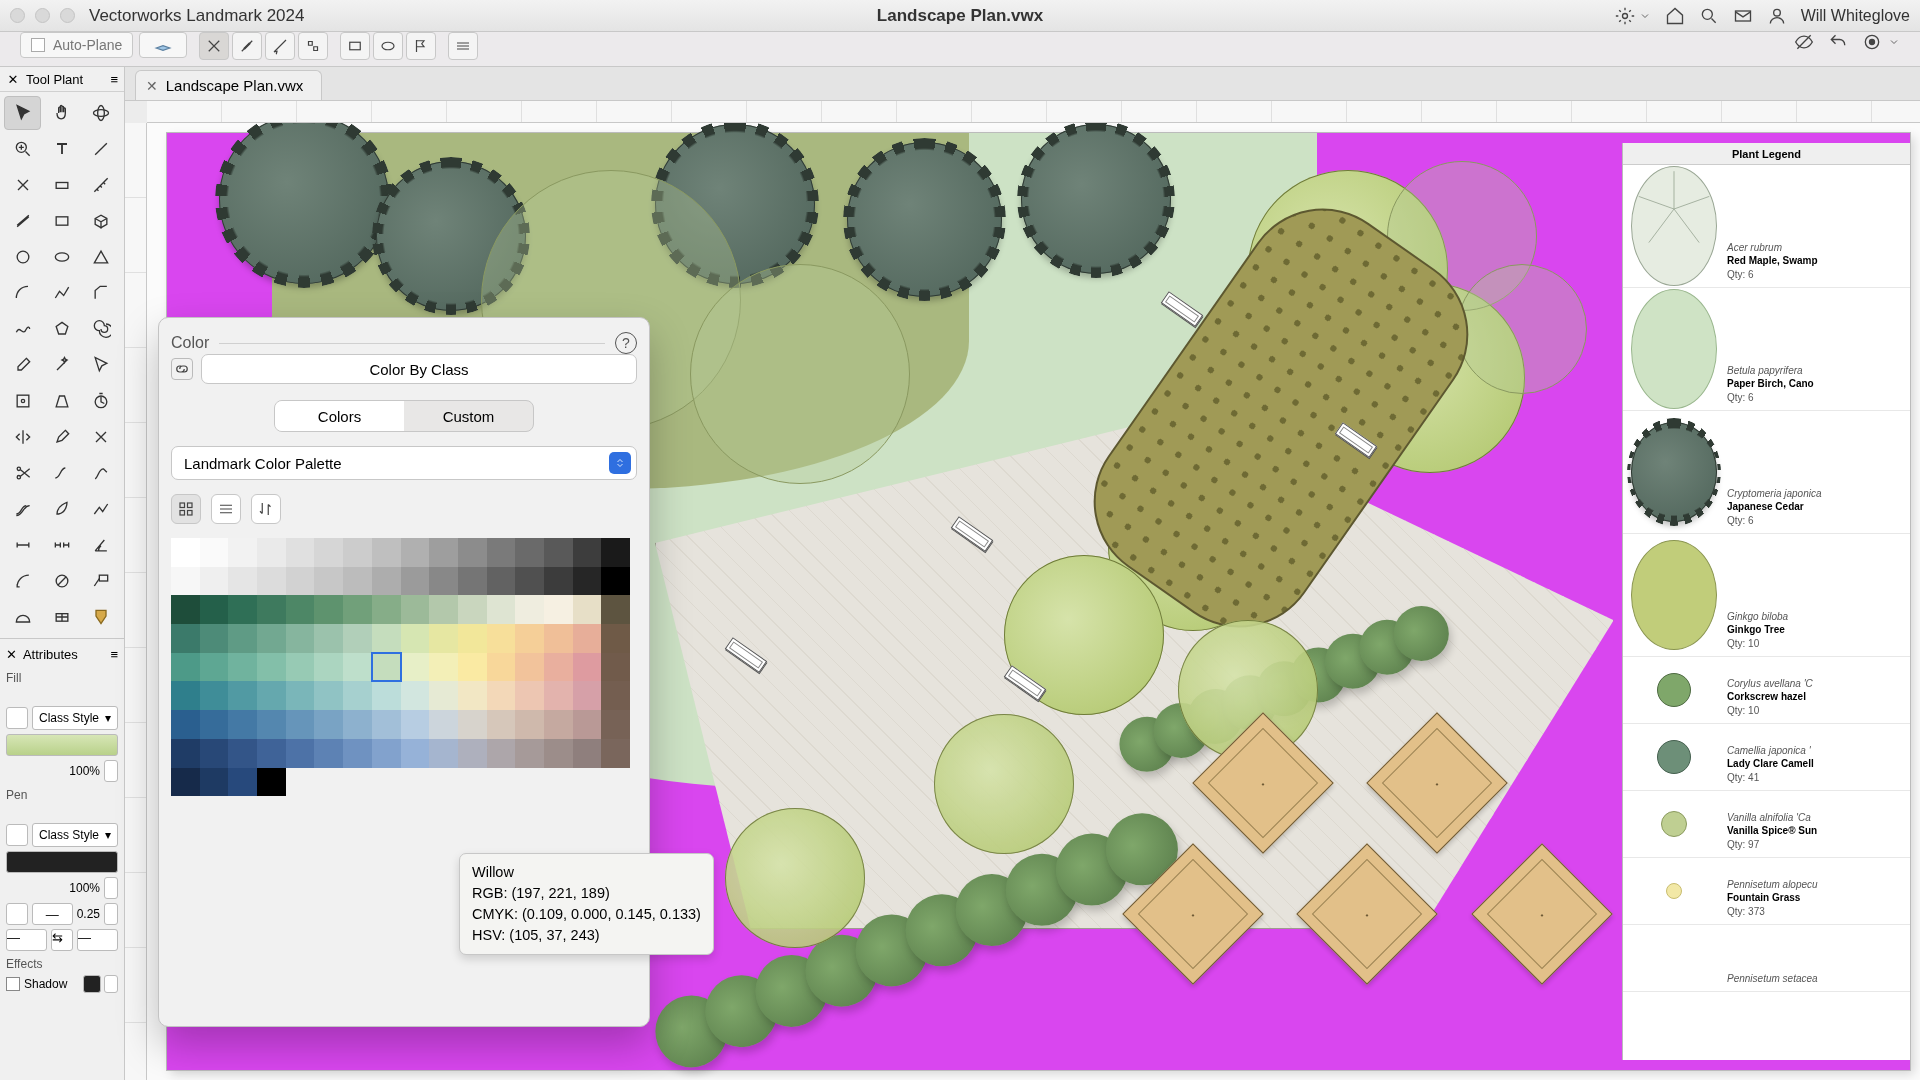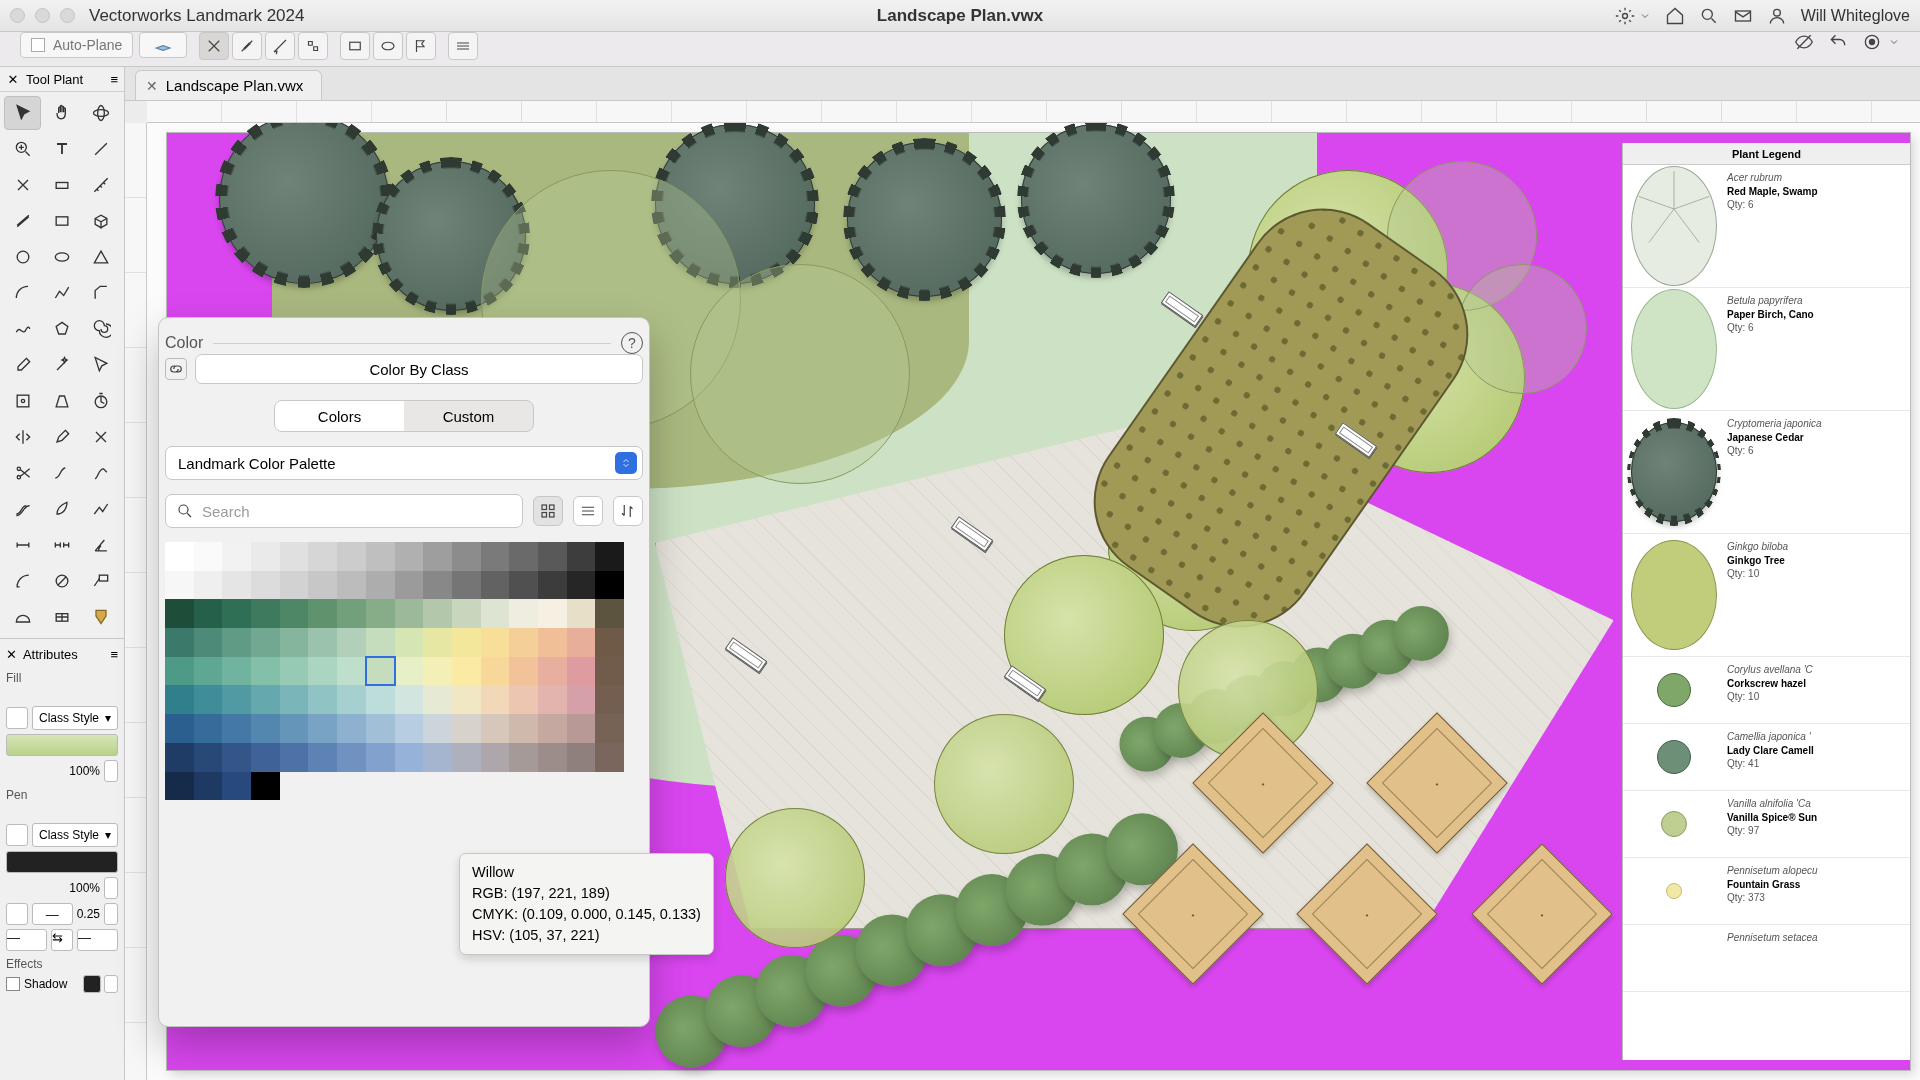--- a/index.html
+++ b/index.html
@@ -76,31 +76,31 @@
 .tree.out { background:rgba(180,200,150,.35); border:1px solid #8a9960; }
 .tree.spiky::before { content:""; position:absolute; inset:-4px; background: repeating-conic-gradient(#2f3a33 0 8deg, transparent 8deg 16deg); border-radius:50%; -webkit-mask:radial-gradient(circle, transparent 60%, #000 62%); mask:radial-gradient(circle, transparent 60%, #000 62%); }
 .shrub { position:absolute; border-radius:50%; background:radial-gradient(circle at 40% 40%, #7fa76a, #567948); box-shadow:0 6px 8px rgba(0,0,0,.2); }
 .shrubline { position:absolute; display:flex; }
 .shrubline .shrub { position:relative; margin-left:-18px; }
 .gazebo { position:absolute; width:100px; height:100px; background:#e2c089; border:1px solid #6e5a36; transform:rotate(45deg); box-shadow:2px 2px 5px rgba(0,0,0,.2); }
 .gazebo::before{content:"";position:absolute;inset:10px;border:1px solid #9c8353;}
 .gazebo::after{content:"";position:absolute;left:50%;top:50%;width:2px;height:2px;background:#6e5a36;}
 .legend { position:absolute; right:0; top:10px; width:288px; bottom:10px; border-left:1px solid #bbb; background:#fff; display:flex; flex-direction:column; }
 .legend .lh { height:22px; background:#efefef; border-bottom:1px solid #ccc; font-size:11px; font-weight:600; display:flex; align-items:center; justify-content:center; }
-.legend .row { display:flex; align-items:flex-start; gap:10px; padding:6px 8px; border-bottom:1px solid #e8e8e8; }
+.legend .row { display:flex; align-items:flex-end; gap:10px; padding:6px 8px; border-bottom:1px solid #e8e8e8; }
 .legend .sym { width:86px; height:110px; display:flex; align-items:center; justify-content:center; }
 .legend .row.small .sym { height:54px; }
 .legend .sym .c { border-radius:50%; }
 .legend .info { font-size:10px; line-height:1.35; }
 .legend .info .lat { font-style:italic; color:#555; }
 .legend .info .nm { font-weight:700; }
 .legend .info .qty { color:#555; }
 
 
-.popover { position:absolute; left:158px; top:317px; width:492px; height:710px; background:#f1f1f1; border:1px solid #c3c3c3; border-radius:10px; box-shadow:0 18px 40px rgba(0,0,0,.25); padding:14px 6px 18px; }
+.popover { position:absolute; left:158px; top:317px; width:492px; height:710px; background:#f1f1f1; border:1px solid #c3c3c3; border-radius:10px; box-shadow:0 18px 40px rgba(0,0,0,.25); padding:14px 12px 18px; }
 .popover .ph { display:flex; align-items:center; font-size:16px; color:#555; }
 .popover .ph .rule { flex:1; height:1px; background:#d0d0d0; margin:0 10px; }
 .popover .help { width:22px; height:22px; border:1.5px solid #555; border-radius:50%; display:flex; align-items:center; justify-content:center; font-size:14px; }
 .cb-row { display:flex; align-items:center; gap:8px; margin-top:0; }
 .cb-row .lock { width:22px; height:22px; border:1px solid #bbb; border-radius:4px; display:flex; align-items:center; justify-content:center; }
 .cb-btn { flex:1; height:30px; border:1px solid #c7c7c7; border-radius:7px; background:#fff; font-size:15px; }
 .seg { display:flex; margin:16px auto 0; width:260px; height:32px; border:1px solid #c7c7c7; border-radius:8px; overflow:hidden; background:#e8e7e6; }
 .seg div { flex:1; display:flex; align-items:center; justify-content:center; font-size:15px; }
 .seg .on { background:#fff; font-weight:500; }
 .selwrap { margin-top:14px; position:relative; }
@@ -742,27 +742,20 @@
     <div class="sel">
         <span>Landmark Color Palette</span>
       </div>
     <div class="caret">
         <svg class="mi" viewBox="0 0 24 24" style="width:12px;height:12px">
           <path d="M7 10l5-5 5 5M7 14l5 5 5-5"></path>
         </svg>
       </div>
   </div>
   <div class="srch-row">
-    <div class="srch">
-      <svg class="mi" viewBox="0 0 24 24">
-          <circle cx="10" cy="10" r="6"></circle>
-          <path d="M20 20l-5-5"></path>
-        </svg>
-      <span>Search</span>
-    </div>
     <div class="view-btn hl">
         <svg class="mi" viewBox="0 0 24 24">
           <rect x="4" y="4" width="6" height="6"></rect>
           <rect x="14" y="4" width="6" height="6"></rect>
           <rect x="4" y="14" width="6" height="6"></rect>
           <rect x="14" y="14" width="6" height="6"></rect>
         </svg>
       </div>
     <div class="view-btn">
         <svg class="mi" viewBox="0 0 24 24">
@@ -924,15 +917,15 @@
         <div class="sw" style="background: rgb(22, 42, 74);"></div>
         <div class="sw" style="background: rgb(30, 58, 99);"></div>
         <div class="sw" style="background: rgb(39, 73, 124);"></div>
         <div class="sw" style="background: rgb(0, 0, 0);"></div>
       </div>
     </div>
   <div class="tooltip">
     <div>Willow</div>
     <div>RGB: (197, 221, 189)</div>
     <div>CMYK: (0.109, 0.000, 0.145, 0.133)</div>
-    <div>HSV: (105, 37, 221)</div>
+    <div>HSV: (105, 37, 243)</div>
   </div>
 </div>
 
 </body></html>

